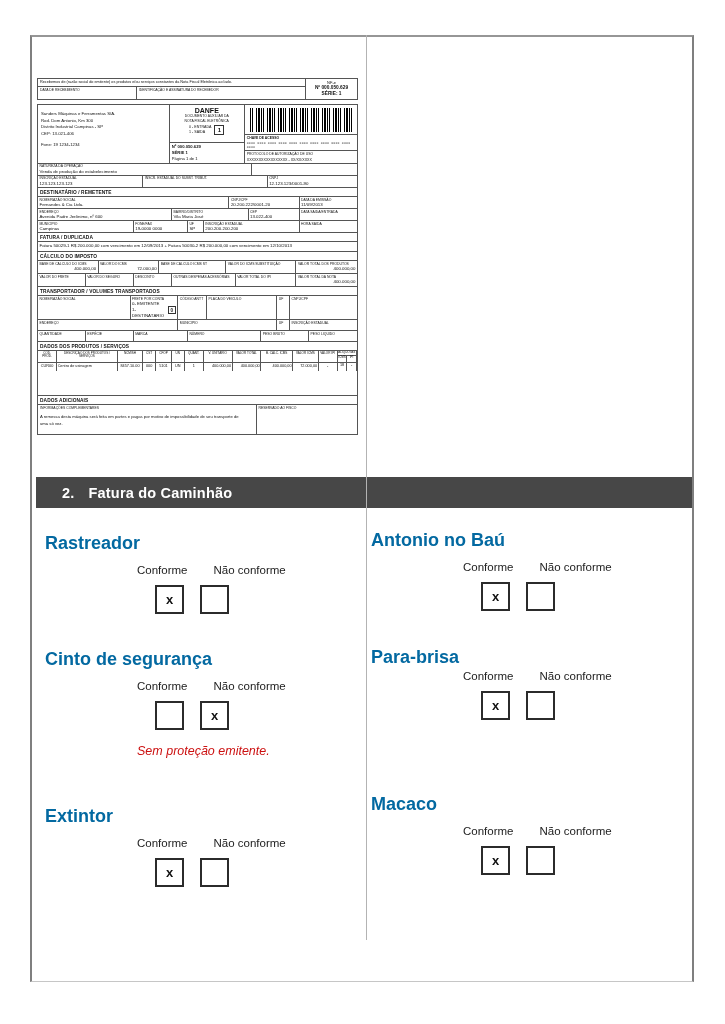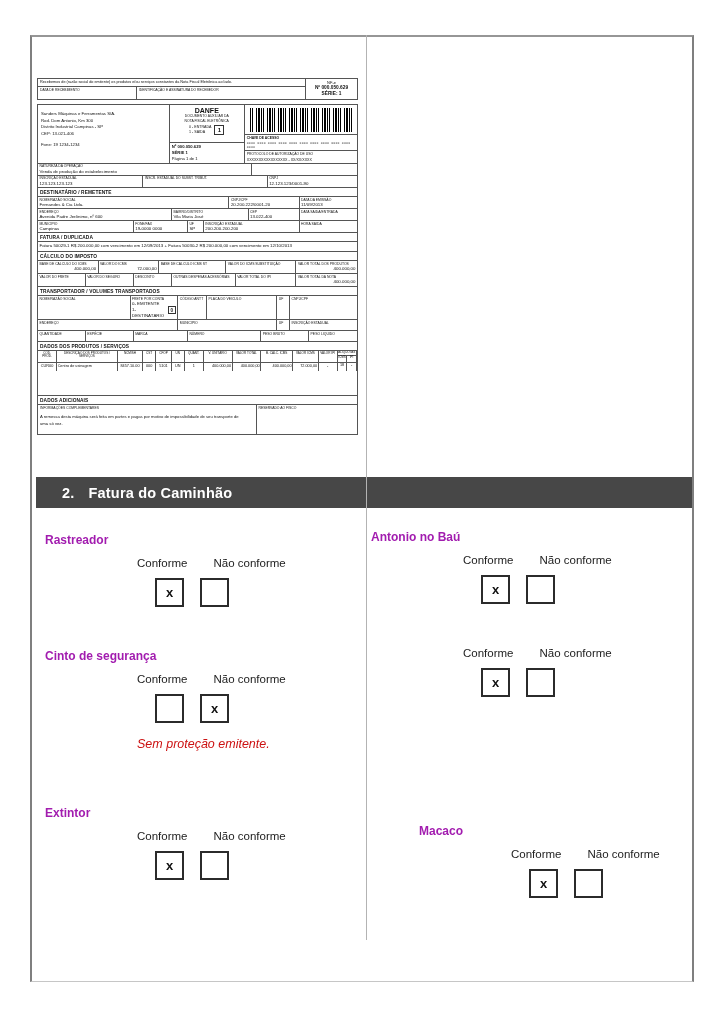--- a/index.html
+++ b/index.html
@@ -71,35 +71,35 @@
   .dadd-text { font-size:4.2px; line-height:1.5; margin-top:4px; width:96%; }
   .dadd-right { flex:1; padding:1px 2px; }
 
   
   .section-bar { position:absolute; left:36px; top:477px; width:656px; height:31px; background:#474747;
                  color:#fff; display:flex; align-items:center; padding-left:26px; gap:14px;
                  font-weight:bold; font-size:14.5px; letter-spacing:.2px; z-index:4; }
 
   
   .item { position:absolute; width:300px; z-index:2; }
-  .item-title { font-size:12px; font-weight:bold; margin-bottom:10px; color:#a21caf; }
+  .item-title { font-size:18px; font-weight:bold; margin-bottom:10px; color:#0369a1; }
   .check-group { margin-left:92px; }
   .labels { display:flex; gap:26px; font-size:11.5px; margin-bottom:9px; color:#222; }
   .boxes { display:flex; gap:16px; margin-left:18px; }
   .checkbox { width:29px; height:29px; border:2px solid #2b2b2b; background:#fff;
               display:flex; align-items:center; justify-content:center; font-weight:bold; font-size:13px; color:#111; }
   .note { margin-top:14px; font-size:12.5px; font-style:italic; color:#cc1111; }
   .note:empty { display:none; }
   .i0 { left:45px;  top:533px; }
   .i1 { left:371px; top:530px; }
   .i2 { left:45px;  top:649px; }
   .i3 { left:371px; top:647px; }
   .i3 .item-title { margin-bottom:2px; }
   .i4 { left:45px;  top:806px; }
-  .i5 { left:371px; top:824px;margin-left:48px; }
+  .i5 { left:371px; top:794px; }
 </style>
 </head>
 <body>
 
 <div class="frame"></div>
 
 <div class="danfe">
 
   <div class="canhoto">
     <div class="canhoto-left">
@@ -470,20 +470,21 @@
     </div>
     <div class="boxes">
       <span class="checkbox"></span>
       <span class="checkbox">x</span>
     </div>
     <div class="note">Sem proteção emitente.</div>
   </div>
 </div>
 
 <div class="item i3">
+  <div class="item-title">Para-brisa</div>
   <div class="check-group">
     <div class="labels">
       <span>Conforme</span>
       <span>Não conforme</span>
     </div>
     <div class="boxes">
       <span class="checkbox">x</span>
       <span class="checkbox"></span>
     </div>
 

